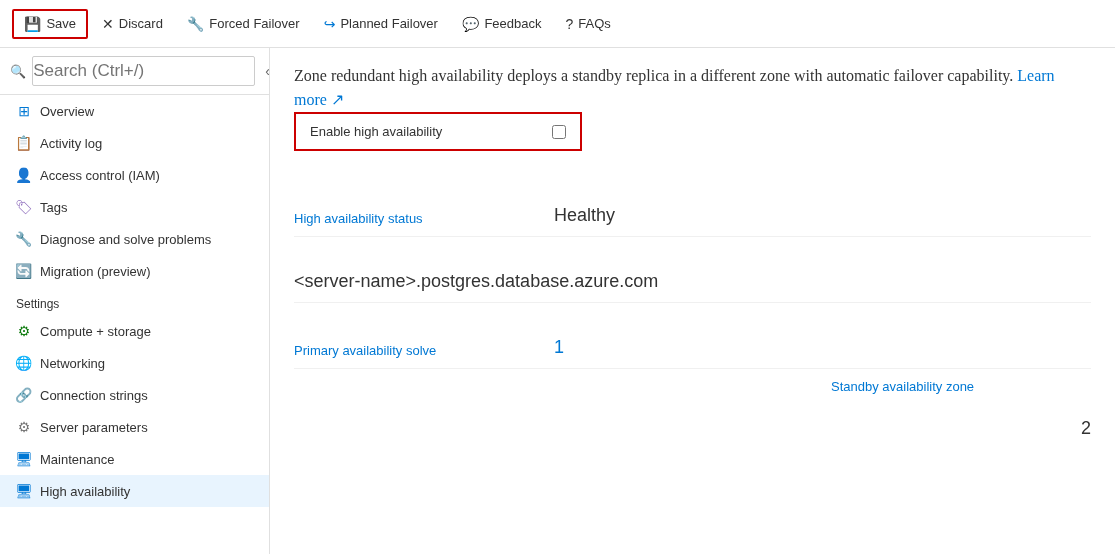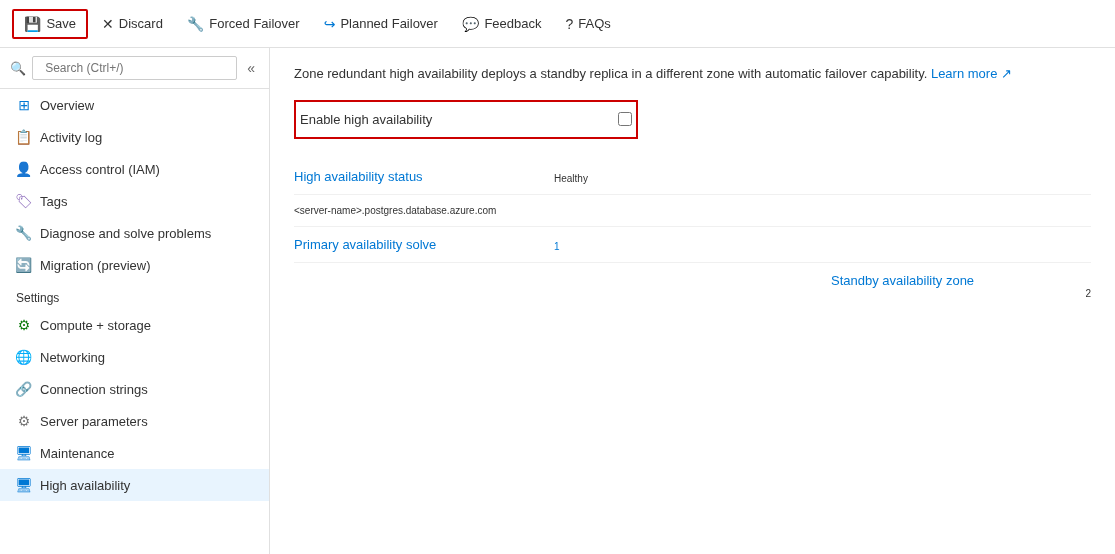--- a/index.html
+++ b/index.html
@@ -25,51 +25,51 @@
 
     
     .sidebar {
       width: 270px; min-width: 270px; border-right: 1px solid #e0e0e0;
       overflow-y: auto; background: #fff; display: flex; flex-direction: column;
     }
     .search-bar {
       display: flex; align-items: center; padding: 8px 10px; border-bottom: 1px solid #e0e0e0; gap: 6px;
     }
     .search-input {
-      flex: 1; border: 1px solid #ccc; padding: 4px 12px; font-size: 12px; color: #666;
+      flex: 1; border: 1px solid #ccc; padding: 4px 0; font-size: 17px; color: #666;
       border-radius: 2px; outline: none;
     }
     .chevron-btn { background: none; border: none; cursor: pointer; color: #666; font-size: 14px; padding: 2px 4px; }
 
     .sidebar-item {
       display: flex; align-items: center; gap: 8px; padding: 8px 16px;
       cursor: pointer; font-size: 13px; color: #333;
     }
     .sidebar-item.active { background: #e8f4fe; font-weight: 500; }
     .sidebar-item .item-icon { width: 16px; height: 16px; display: flex; align-items: center; justify-content: center; font-size: 14px; flex-shrink: 0; }
 
     .sidebar-section-header { padding: 10px 16px 4px; font-size: 12px; font-weight: 400; color: #333; }
 
     
     .content { flex: 1; padding: 16px 24px; overflow-y: auto; }
 
-    .description-text { font-size: 13px; color: #333; margin-bottom: 16px; line-height: 1.5; }
+    .description-text { font-size: 16px; color: #333; line-height: 1.5; font-family: Liberation Serif, serif; }
     .description-text a { color: #0078d4; text-decoration: none; }
 
     .enable-ha-box {
       border: 2px solid #c00; display: flex; align-items: center; justify-content: space-between;
-      padding: 10px 4px; margin-bottom: 20px; width: 344px;
+      padding: 10px 14px; margin-bottom: 20px; width: 288px;
     }
     .enable-ha-label { font-size: 13px; color: #333; }
     .checkbox { width: 14px; height: 14px; border: 1px solid #666; background: #fff; }
 
     .field-row { display: flex; align-items: flex-end; padding: 10px 0; border-bottom: 1px solid #f0f0f0; }
     .field-row:last-child { border-bottom: none; flex-direction: column; }
     .field-label { width: 260px; color: #0078d4; font-size: 13px; }
-    .field-value { font-size: 10px; color: #333; }
+    .field-value { font-size: 18px; color: #333; margin-top: 24px; }
     .field-value.blue { color: #0078d4; }
 
     
     .icon-blue { color: #0078d4; }
     .icon-green { color: #107c10; }
     .icon-purple { color: #8764b8; }
     .icon-teal { color: #038387; }
     .icon-gray { color: #767676; }
   </style>
 </head>

